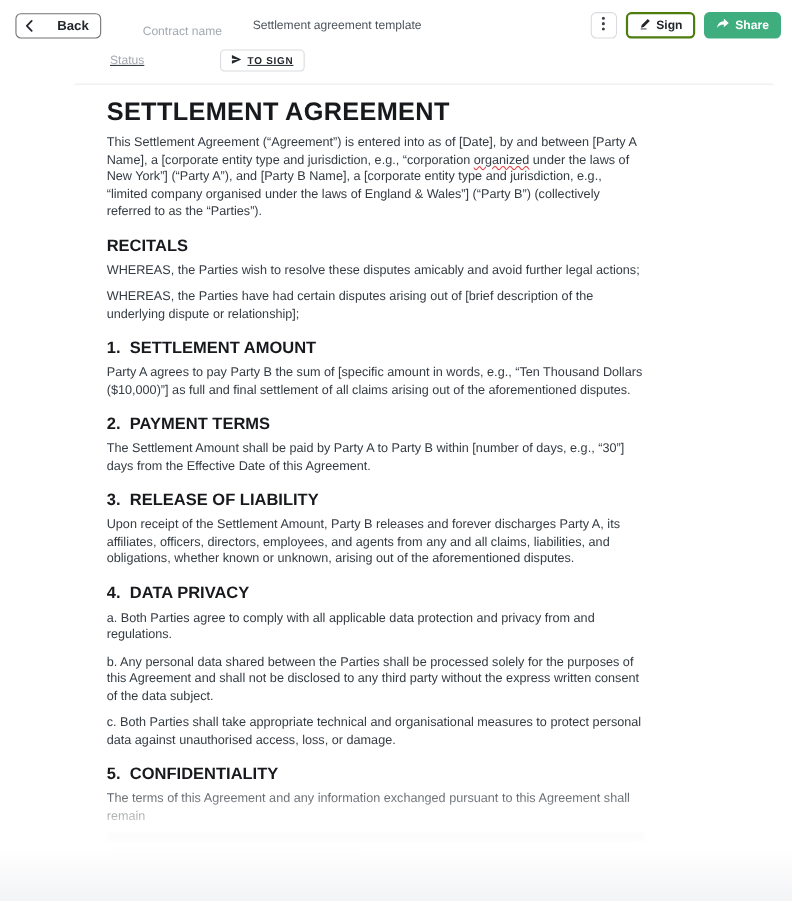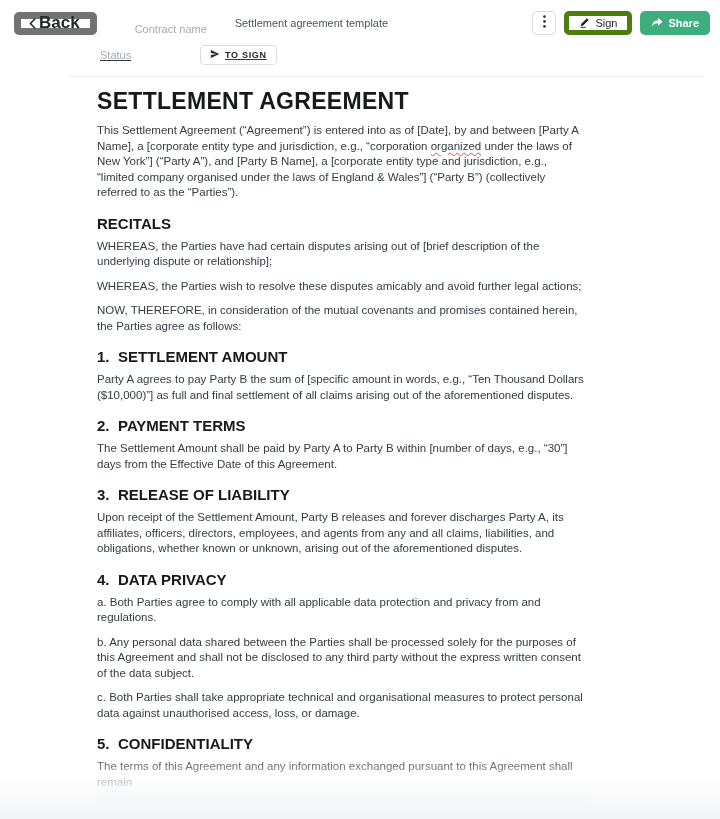--- a/index.html
+++ b/index.html
@@ -10,42 +10,42 @@
     font-family: "Liberation Sans", sans-serif;
     position: relative;
     overflow: hidden;
     color: #343b42;
   }
 
   
   .topbar { padding: 11px 10px 0 14px; }
   .row1 { display: flex; align-items: center; height: 24px; }
   .back-btn {
-    display: inline-flex; align-items: center; gap: 3px;
+    display: inline-flex; align-items: center; gap: 22px;
     height: 23px; padding: 0 10px 0 8px;
-    background: #fff; border: 7px solid #737373; border-radius: 5px;
-    font-size: 17px; font-weight: 700; color: #23272c; cursor: pointer;
+    background: #fff; border: 1px solid #737373; border-radius: 5px;
+    font-size: 12px; font-weight: 700; color: #23272c; cursor: pointer;
   }
   .back-btn svg { display: block; }
   .meta-label {
     font-size: 11px; color: #a4aab1; width: 100px; flex-shrink: 0;
   }
   .row1 .meta-label { margin-left: 38px; margin-top: 12px; }
   .contract-value { font-size: 11px; color: #4d545b; }
   .right-group { margin-left: auto; display: flex; align-items: center; gap: 8px; }
   .kebab-btn {
     width: 24px; height: 24px; background: #fff;
     border: 1px solid #d9dce0; border-radius: 5px;
     display: flex; align-items: center; justify-content: center; cursor: pointer;
   }
   .sign-btn {
     height: 24px; padding: 0 10px; background: #fff;
-    border: 5px solid #4d7c0f; border-radius: 5px;
+    border: 2px solid #4d7c0f; border-radius: 5px;
     display: inline-flex; align-items: center; gap: 5px;
-    font-size: 11px; font-weight: 400; color: #23272c; cursor: pointer;
+    font-size: 11px; font-weight: 700; color: #23272c; cursor: pointer;
   }
   .share-btn {
     height: 24px; padding: 0 11px; border: none; border-radius: 5px;
     display: inline-flex; align-items: center; gap: 5px;
     font-size: 11px; font-weight: 700; color: #ffffff; cursor: pointer;
     background: #3fae7f;
   }
   .row2 { display: flex; align-items: center; margin-top: 9px; height: 22px; text-decoration: underline; }
   .row2 .meta-label { margin-left: 86px; }
   .status-badge {
@@ -163,23 +163,22 @@
 <div class="divider"></div>
 
 <main class="doc">
   <h1 class="doc-title">SETTLEMENT AGREEMENT</h1>
 
   <p><span>This Settlement Agreement (“Agreement”) is entered into as of [Date], by and between [Party A Name], a [corporate entity type and jurisdiction, e.g., “corporation </span><span class="misspelled">organized</span><span> under the laws of New York”] (“Party A”), and [Party B Name], a [corporate entity type and jurisdiction, e.g., “limited company organised under the laws of England &amp; Wales”] (“Party B”) (collectively referred to as the “Parties”).</span></p>
 
   <h2 class="h2">
       <span>RECITALS</span>
     </h2>
+  <p>WHEREAS, the Parties wish to resolve these disputes amicably and avoid further legal actions;</p>
   <p>WHEREAS, the Parties have had certain disputes arising out of [brief description of the underlying dispute or relationship];</p>
-  <p>WHEREAS, the Parties wish to resolve these disputes amicably and avoid further legal actions;</p>
-  <p>NOW, THEREFORE, in consideration of the mutual covenants and promises contained herein, the Parties agree as follows:</p>
 
   <h2 class="h2">
     <span class="num">1.</span>
     <span>SETTLEMENT AMOUNT</span>
   </h2>
   <p>Party A agrees to pay Party B the sum of [specific amount in words, e.g., “Ten Thousand Dollars ($10,000)”] as full and final settlement of all claims arising out of the aforementioned disputes.</p>
 
   <h2 class="h2">
     <span class="num">2.</span>
     <span>PAYMENT TERMS</span>

